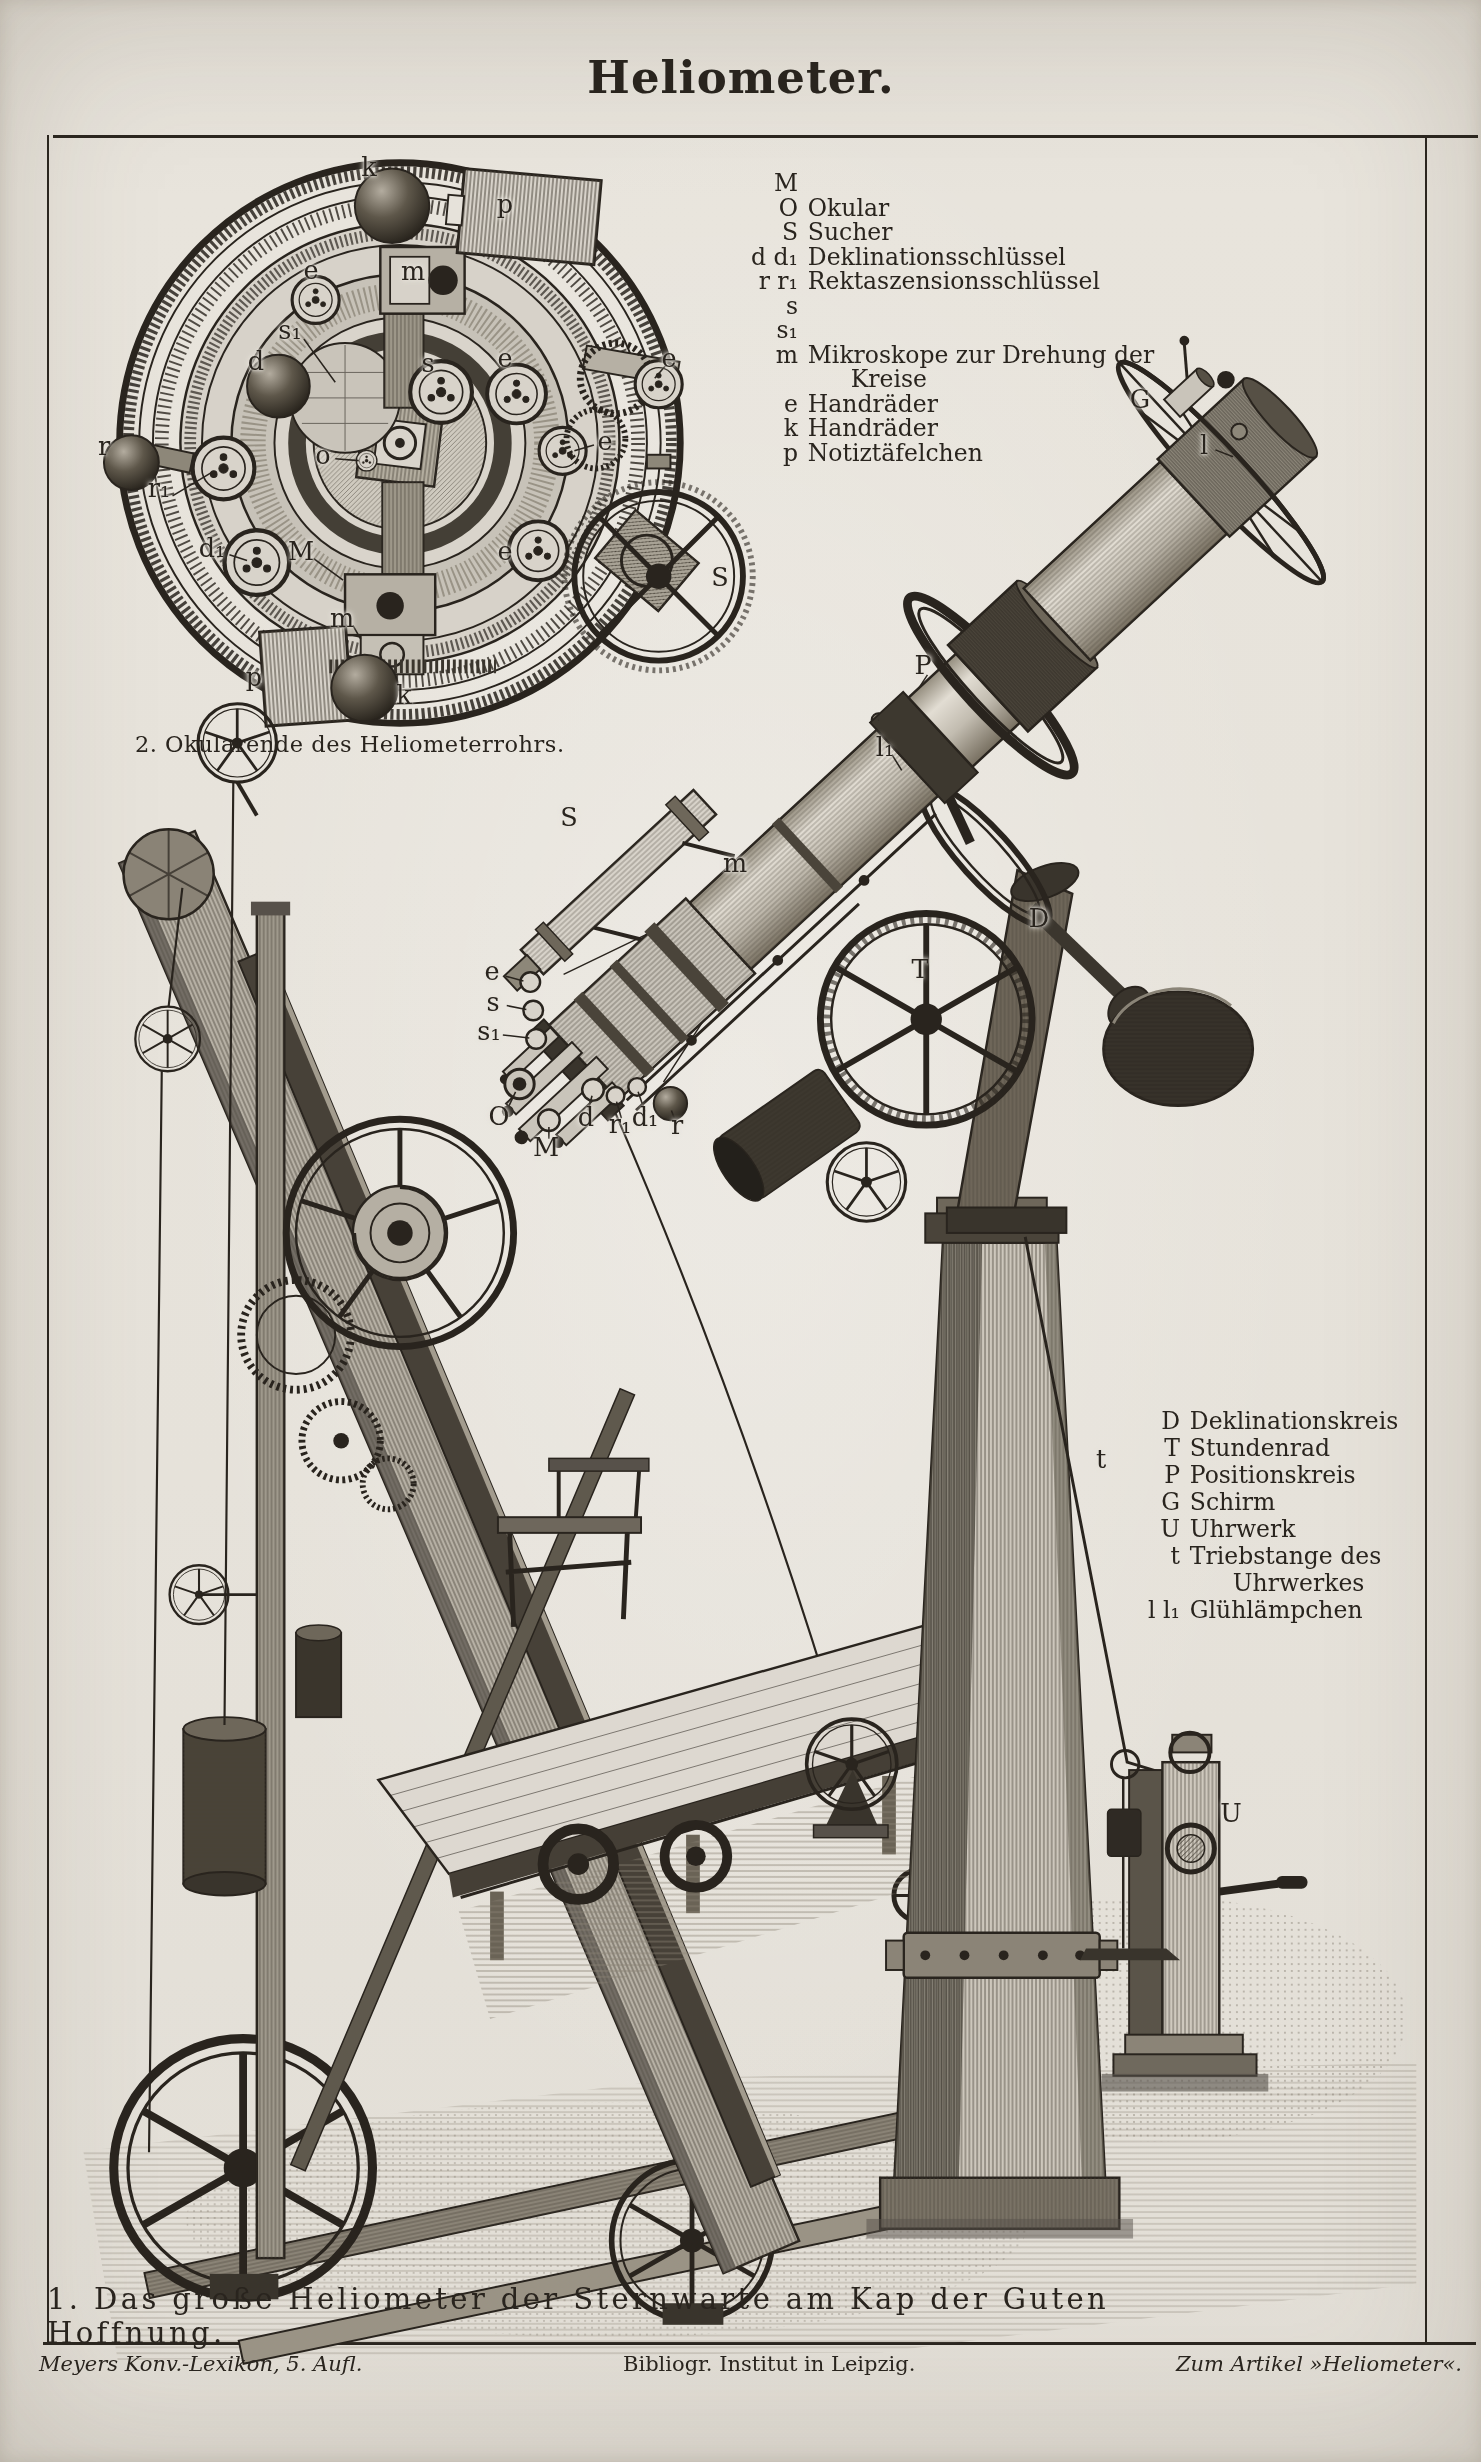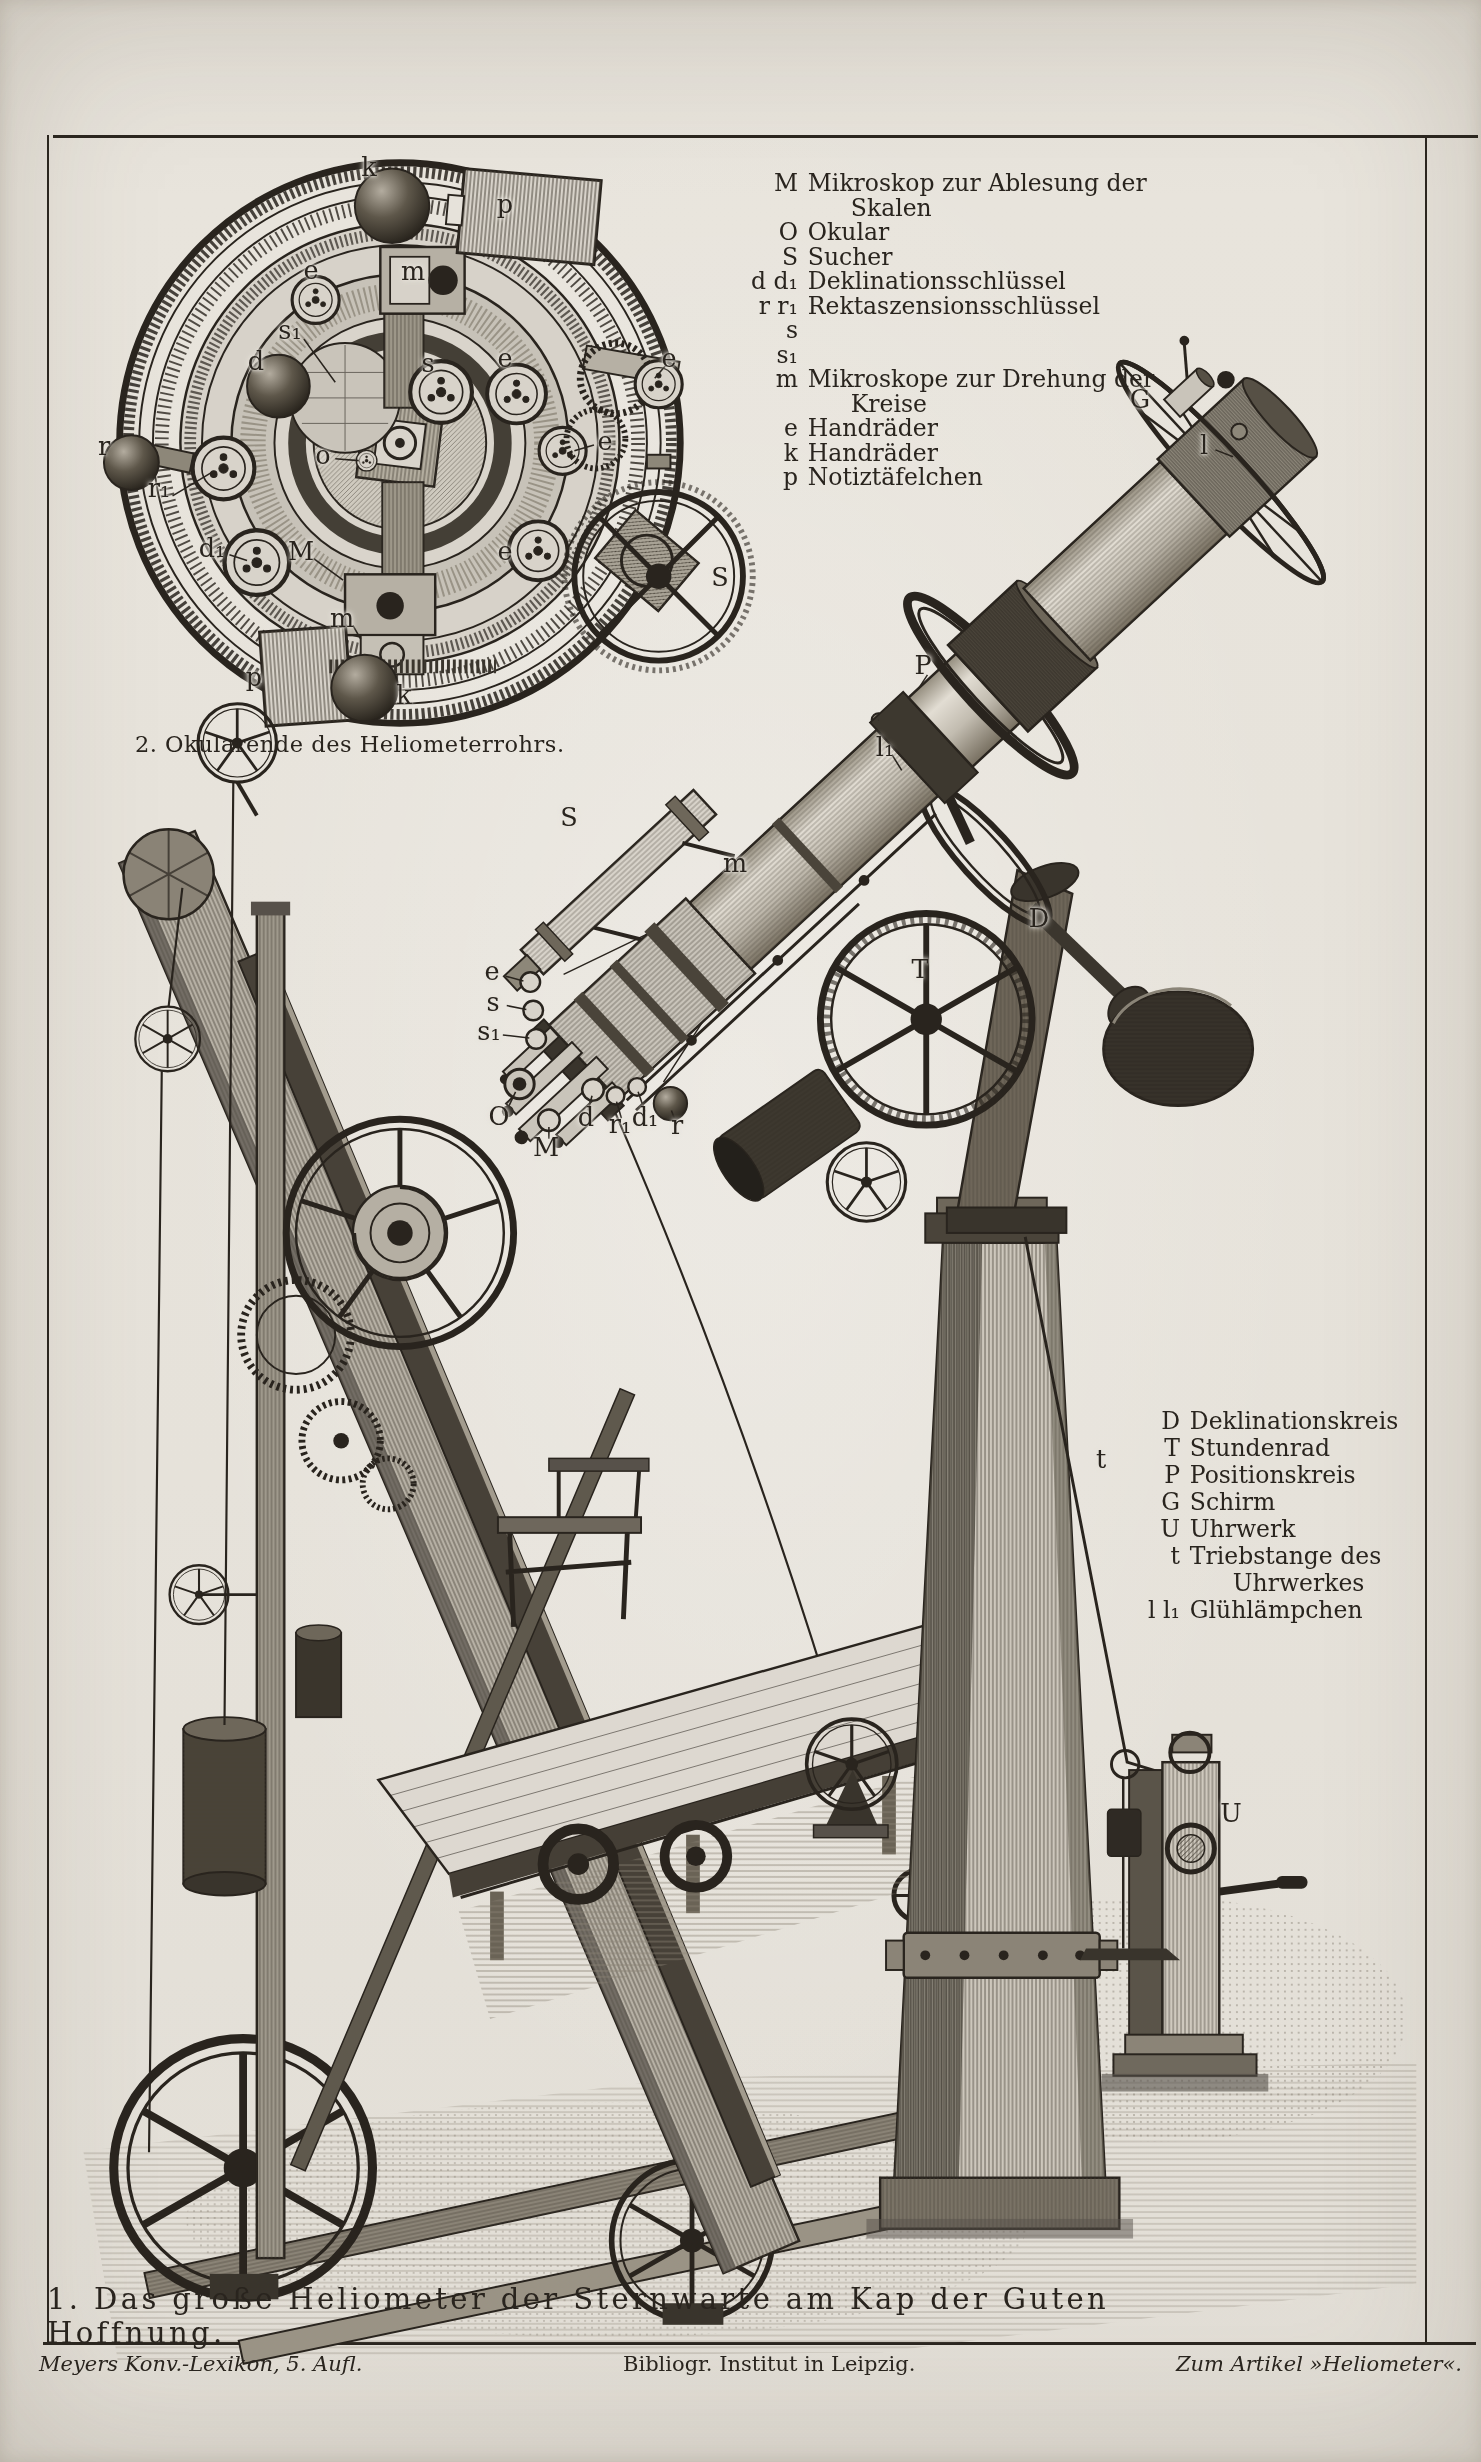--- a/index.html
+++ b/index.html
@@ -48,20 +48,21 @@
     position:absolute;transform:translate(-50%,-54%);
     font-size:25.5px;white-space:nowrap;
     text-shadow:0 0 4.9px #e6e2da,0 0 2.9px #e6e2da,0 0 7.8px #e6e2da;
   }
 </style>
 </head>
 <body>
 
 <div class="page">
 
+  <div class="title">Heliometer.</div>
 
   <div class="rule top"></div>
   <div class="rule bottom"></div>
   <div class="rule left"></div>
   <div class="rule right"></div>
 
   <svg class="plate" width="1482" height="2462" viewBox="0 0 1512 2512">
     <defs>
       <pattern id="pv" width="4" height="4" patternUnits="userSpaceOnUse">
           <path d="M1 0V4" stroke="#4a443a" stroke-width="1"></path>
@@ -451,21 +452,20 @@
 
       <g stroke-width="1.6" fill="none">
         <path d="M516 996 534 1001M517 1026 537 1030M513 1056 540 1059M517 1133 526 1114M560 1162 560 1150M600 1133 604 1118M634 1141 629 1124M658 1134 651 1114M688 1141 685 1133M910 770 920 786M1240 459 1258 466"></path>
       </g>
     </g>
   </svg>
 
   <div class="legend l1" style="left:735px;top:171px;width:437px;">
       <div class="lg-row">
         <span class="lg-key">M</span>
-        <span class="lg-txt">Mikroskop zur Ablesung der Skalen</span>
       </div>
       <div class="lg-row">
         <span class="lg-key">O</span>
         <span class="lg-txt">Okular</span>
       </div>
       <div class="lg-row">
         <span class="lg-key">S</span>
         <span class="lg-txt">Sucher</span>
       </div>
       <div class="lg-row">

